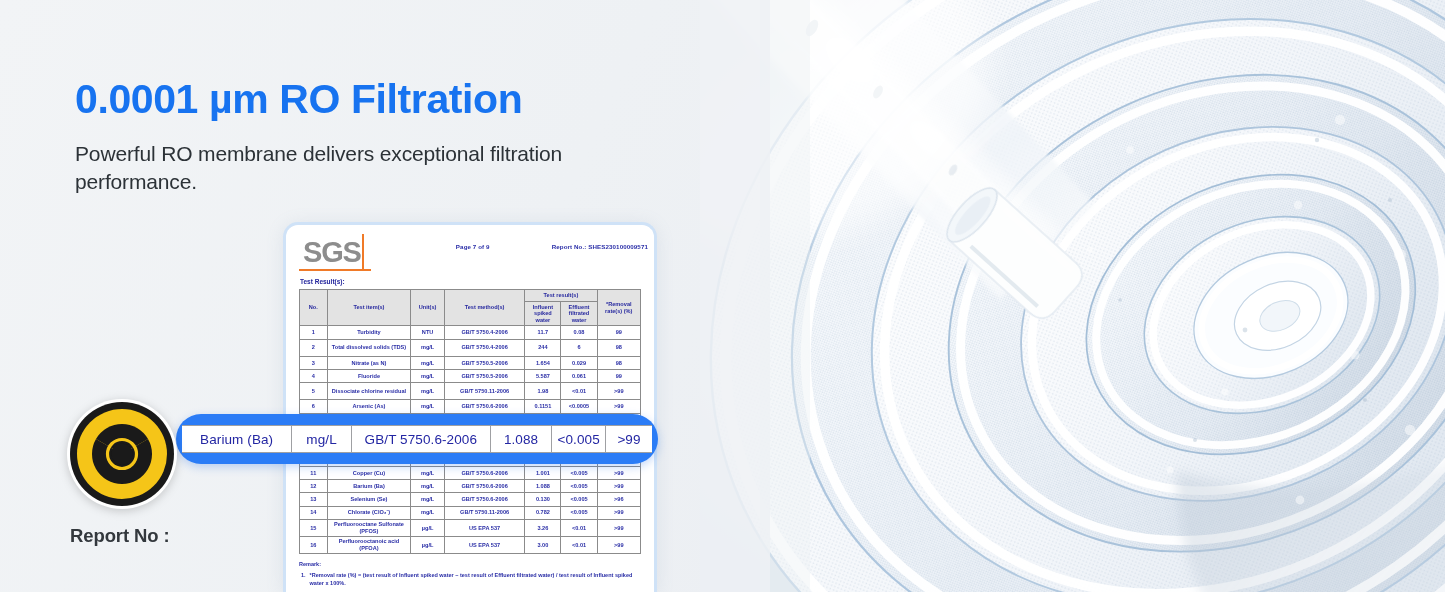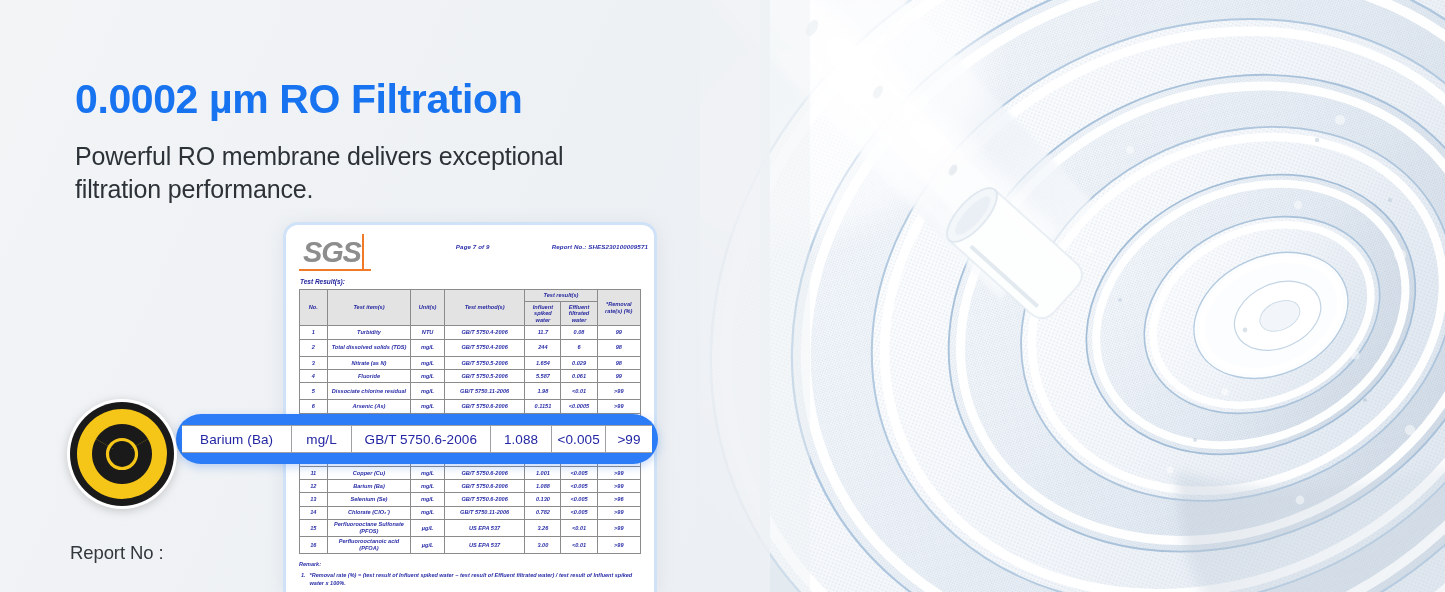--- a/index.html
+++ b/index.html
@@ -39,41 +39,41 @@
     font-size: 41px;
     font-weight: 700;
     letter-spacing: -0.4px;
     color: #1773f0;
     white-space: nowrap;
   }
   #subline {
     position: absolute;
     left: 75px; top: 140px;
     width: 580px;
-    font-size: 25px;
+    font-size: 21px;
     font-weight: 400;
     line-height: 1.32;
     color: #2c3237;
     letter-spacing: -0.15px;
   }
 
   
   #doc {
     position: absolute;
     left: 283px; top: 222px;
     width: 374px; height: 370px;
     background: #ffffff;
     border-top-left-radius: 15px;
     border-top-right-radius: 15px;
     border: 3px solid #cfe2f7;
     border-bottom: none;
     overflow: hidden;
     box-shadow: 0 2px 18px rgba(120,140,170,0.14);
   }
-  #docInner { position: relative; padding: 12px 13px 0 13px; font-style: italic; }
+  #docInner { position: relative; padding: 12px 13px 0 13px; }
 
   
   .sgs-wrap { position: relative; width: 74px; height: 34px; margin-left: 4px; }
   .sgs-text {
     font-family: "Liberation Sans", sans-serif;
     font-weight: 700;
     font-size: 29px;
     letter-spacing: -1.2px;
     color: #8d8d8d;
     line-height: 30px;
@@ -185,27 +185,28 @@
   
   #radBadge {
     position: absolute;
     left: 66px; top: 398px;
     width: 112px; height: 112px;
     z-index: 7;
     filter: drop-shadow(0 2px 5px rgba(0,0,0,0.18));
   }
   #reportNo {
     position: absolute;
-    left: 70px; top: 540px;
+    left: 70px; top: 523px;
     width: 210px;
     font-size: 18.5px;
     line-height: 1.42;
     color: #33383d;
     letter-spacing: -0.1px;
     z-index: 7;
+    font-weight: bold;
   }
 </style>
 </head>
 <body>
 
 <div id="canvas">
 
   <div id="photo">
     <svg viewBox="0 0 745 592" preserveAspectRatio="xMidYMid slice" aria-hidden="true">
       <defs>
@@ -367,21 +368,21 @@
         </g>
 
         <ellipse cx="70" cy="70" rx="220" ry="170" fill="#ffffff" opacity=".55" filter="url(#blurL)"></ellipse>
 
         <rect x="0" y="0" width="70" height="592" fill="#eef1f4" opacity=".85"></rect>
         <rect x="60" y="0" width="50" height="592" fill="#eef1f4" opacity=".45"></rect>
       </g>
     </svg>
   </div>
 
-  <h1 id="headline">0.0002 µm RO Filtration</h1>
+  <h1 id="headline">0.0001 µm RO Filtration</h1>
   <p id="subline">Powerful RO membrane delivers exceptional filtration performance.</p>
 
   <div id="doc">
     <div id="docInner">
 
       <div class="sgs-wrap">
         <div class="sgs-text">SGS</div>
         <div class="sgs-hbar"></div>
         <div class="sgs-vbar"></div>
       </div>

